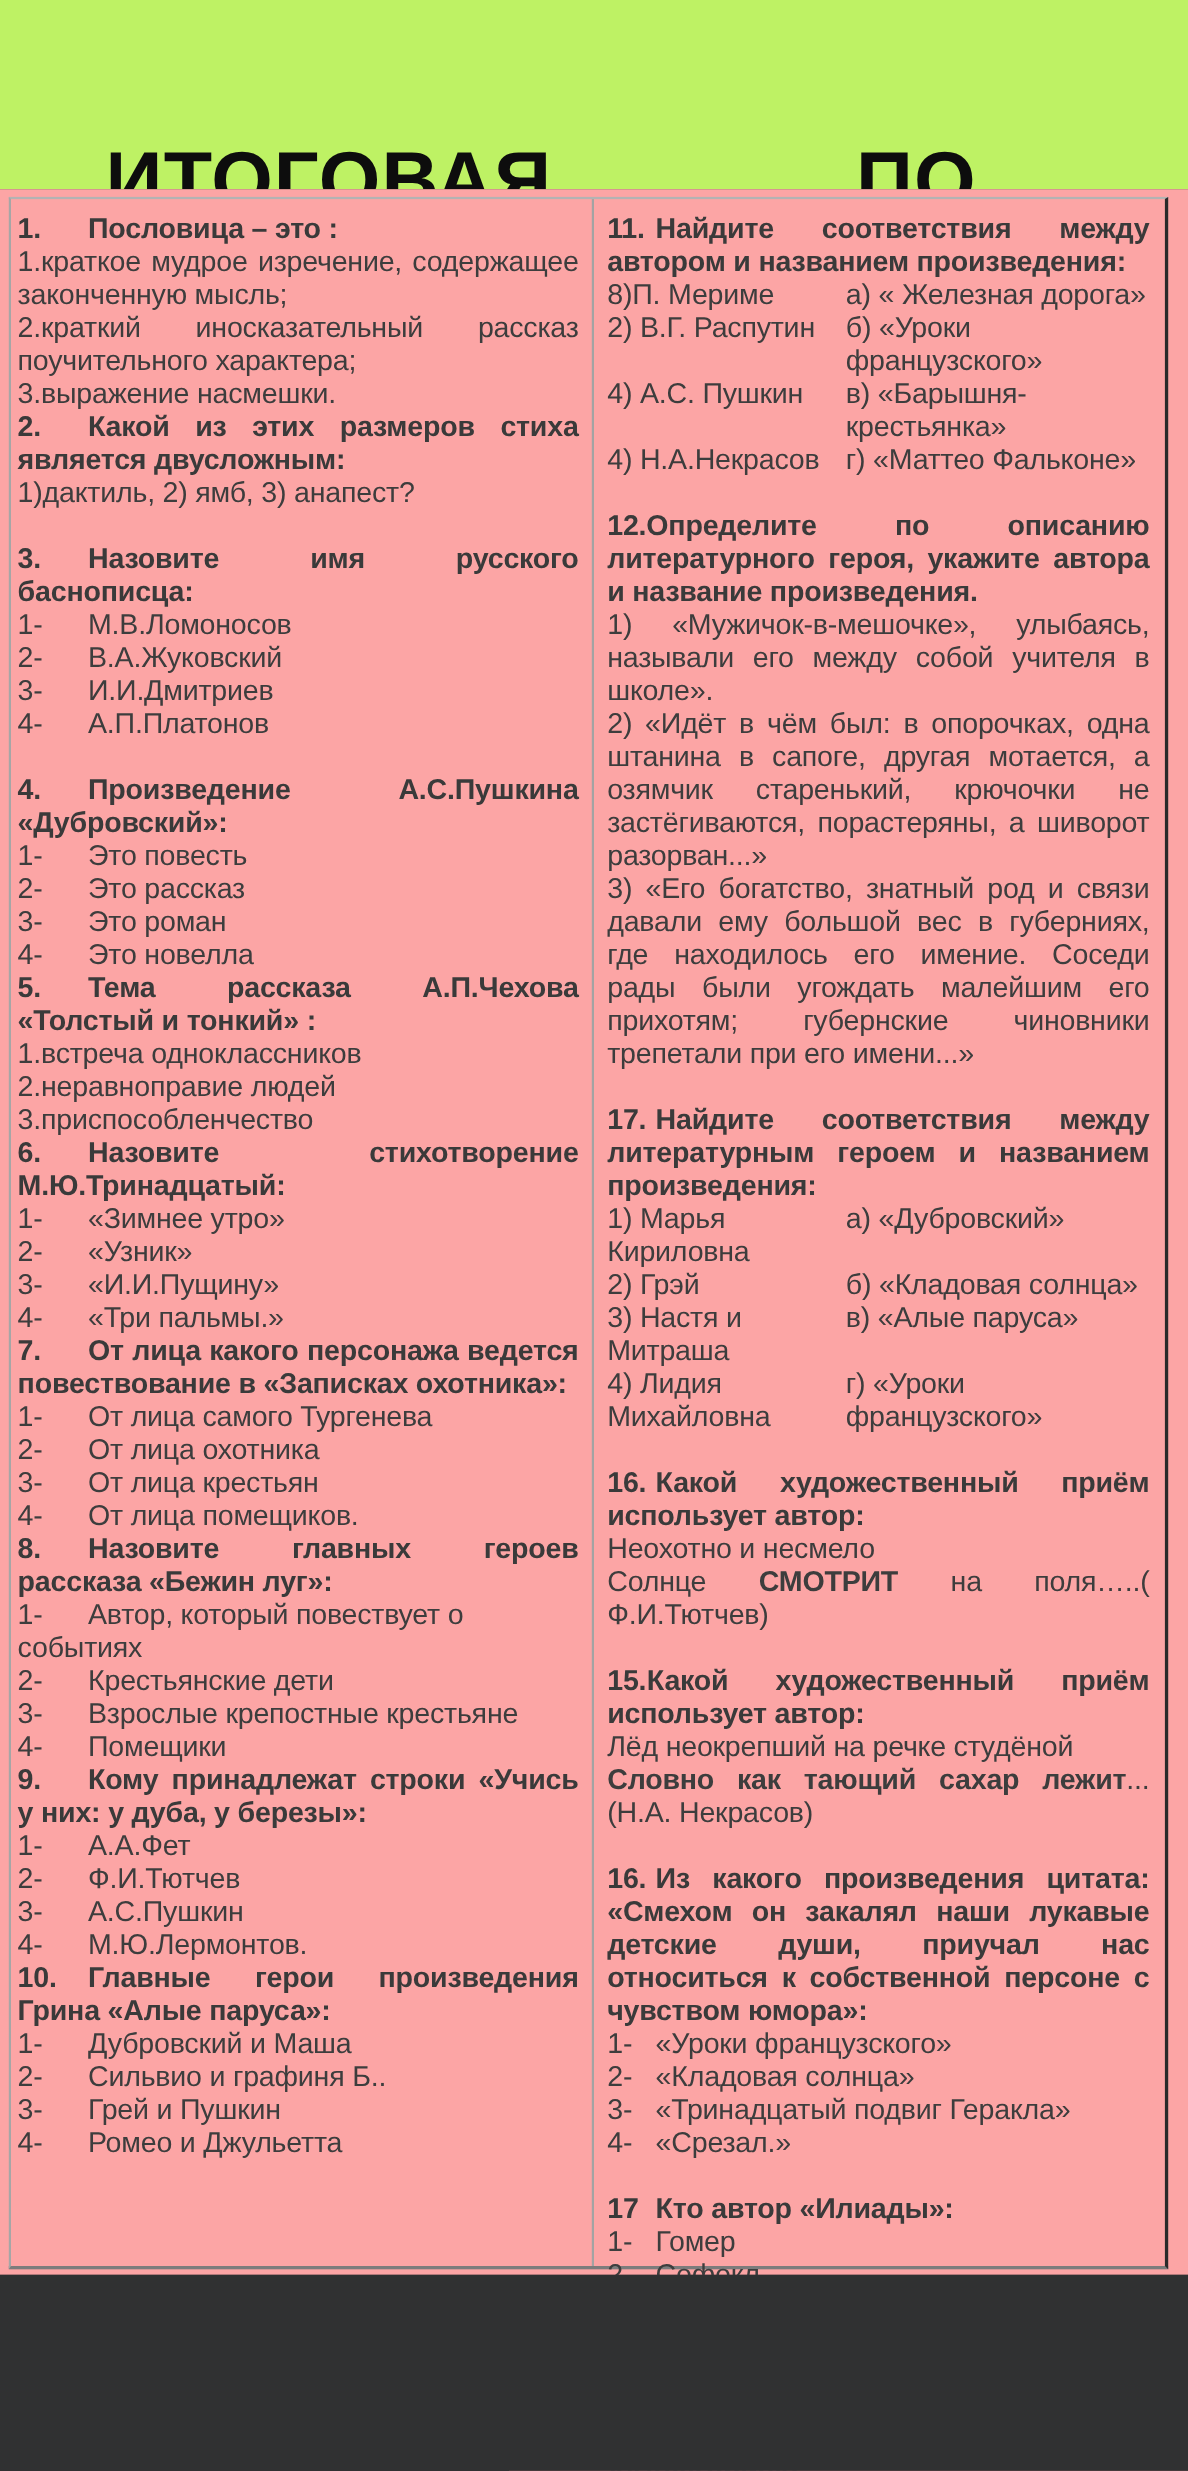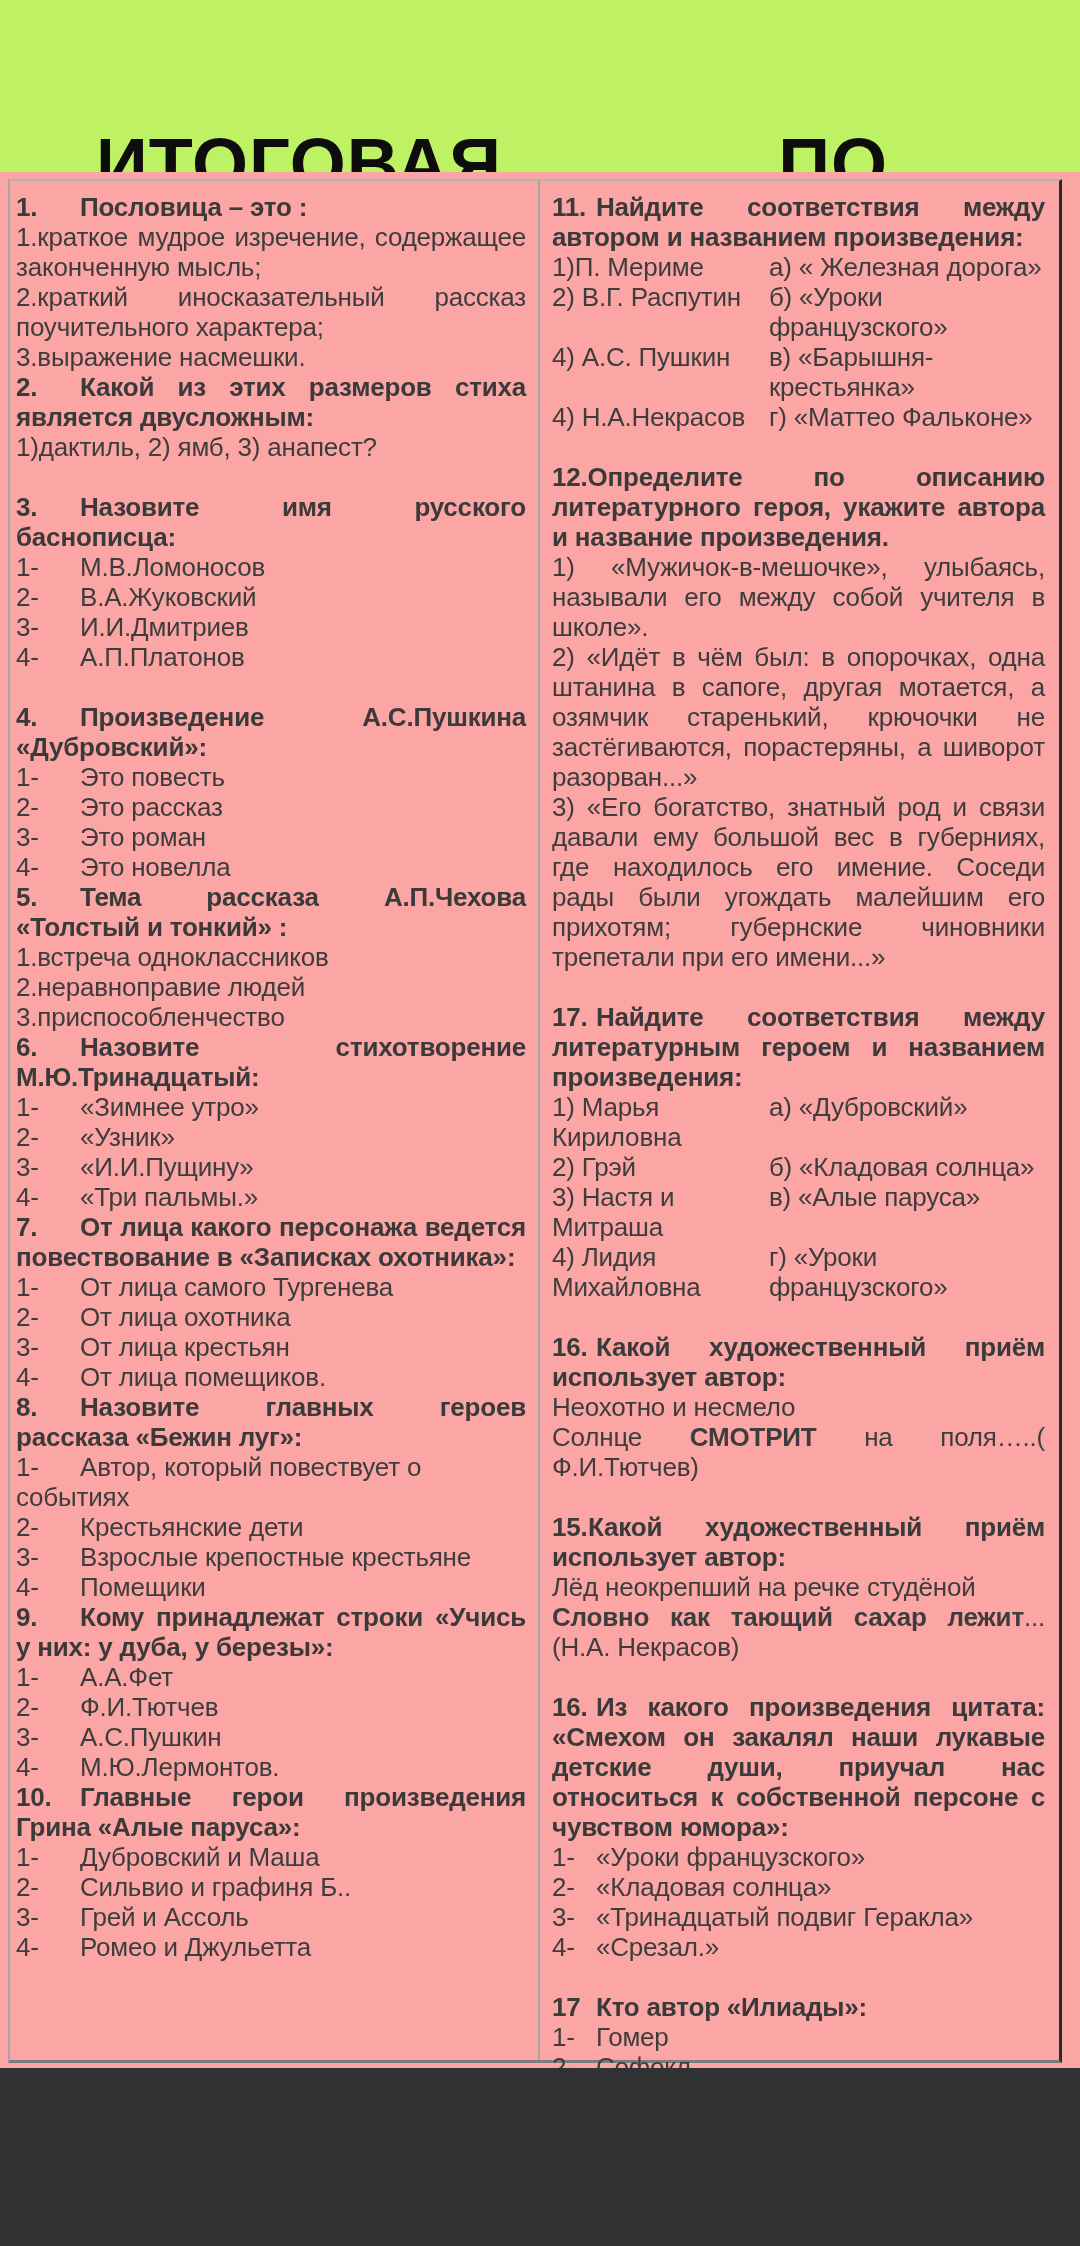--- a/index.html
+++ b/index.html
@@ -90,27 +90,27 @@
         <div class="opt"><span class="qnum" style="width: 64px;">3-</span><span>Взрослые крепостные крестьяне</span></div>
         <div class="opt"><span class="qnum" style="width: 64px;">4-</span><span>Помещики</span></div>
         <div class="qh"><span class="qnum" style="width: 64px;">9.</span><span>Кому принадлежат строки «Учись у них: у дуба, у березы»:</span></div>
         <div class="opt"><span class="qnum" style="width: 64px;">1-</span><span>А.А.Фет</span></div>
         <div class="opt"><span class="qnum" style="width: 64px;">2-</span><span>Ф.И.Тютчев</span></div>
         <div class="opt"><span class="qnum" style="width: 64px;">3-</span><span>А.С.Пушкин</span></div>
         <div class="opt"><span class="qnum" style="width: 64px;">4-</span><span>М.Ю.Лермонтов.</span></div>
         <div class="qh"><span class="qnum" style="width: 64px;">10.</span><span>Главные герои произведения Грина «Алые паруса»:</span></div>
         <div class="opt"><span class="qnum" style="width: 64px;">1-</span><span>Дубровский и Маша</span></div>
         <div class="opt"><span class="qnum" style="width: 64px;">2-</span><span>Сильвио и графиня Б..</span></div>
-        <div class="opt"><span class="qnum" style="width: 64px;">3-</span><span>Грей и Ассоль</span></div>
+        <div class="opt"><span class="qnum" style="width: 64px;">3-</span><span>Грей и Пушкин</span></div>
         <div class="opt"><span class="qnum" style="width: 64px;">4-</span><span>Ромео и Джульетта</span></div>
       </div>
     <div class="cell cell-right">
         <div class="qh"><span class="qnum" style="width: 44px;">11.</span><span>Найдите соответствия между автором и названием произведения:</span></div>
         <div class="pair">
-          <span class="pair-l">1)П. Мериме</span>
+          <span class="pair-l">8)П. Мериме</span>
           <span class="pair-r">а) « Железная дорога»</span>
         </div>
         <div class="pair">
           <span class="pair-l">2) В.Г. Распутин</span>
           <span class="pair-r">б) «Уроки французского»</span>
         </div>
         <div class="pair">
           <span class="pair-l">4) А.С. Пушкин</span>
           <span class="pair-r">в) «Барышня-крестьянка»</span>
         </div>

